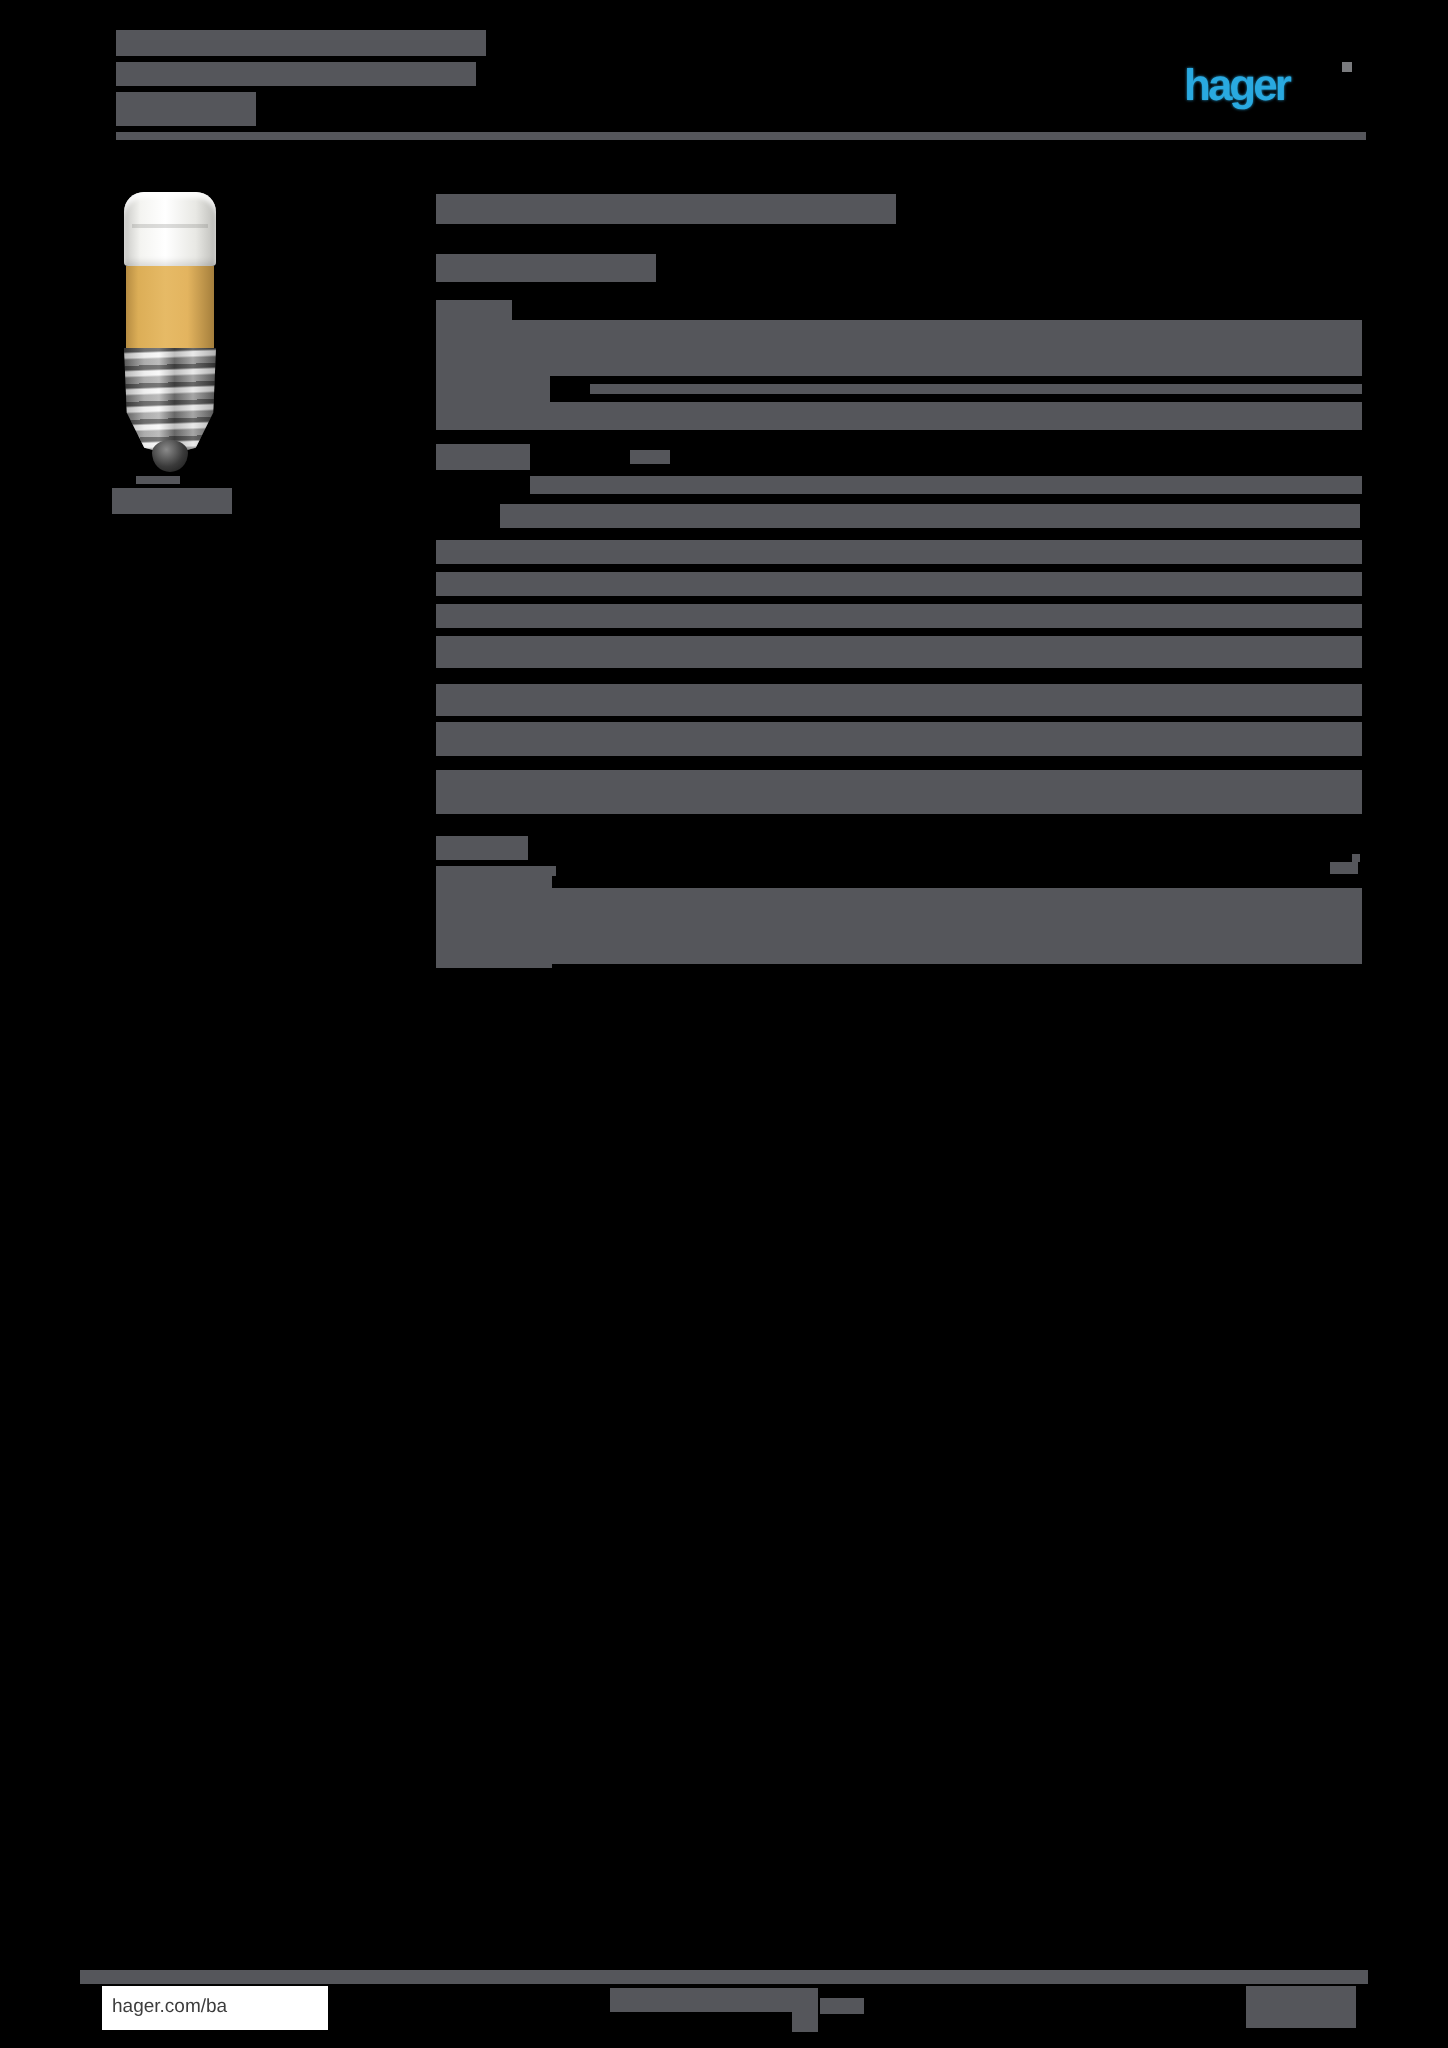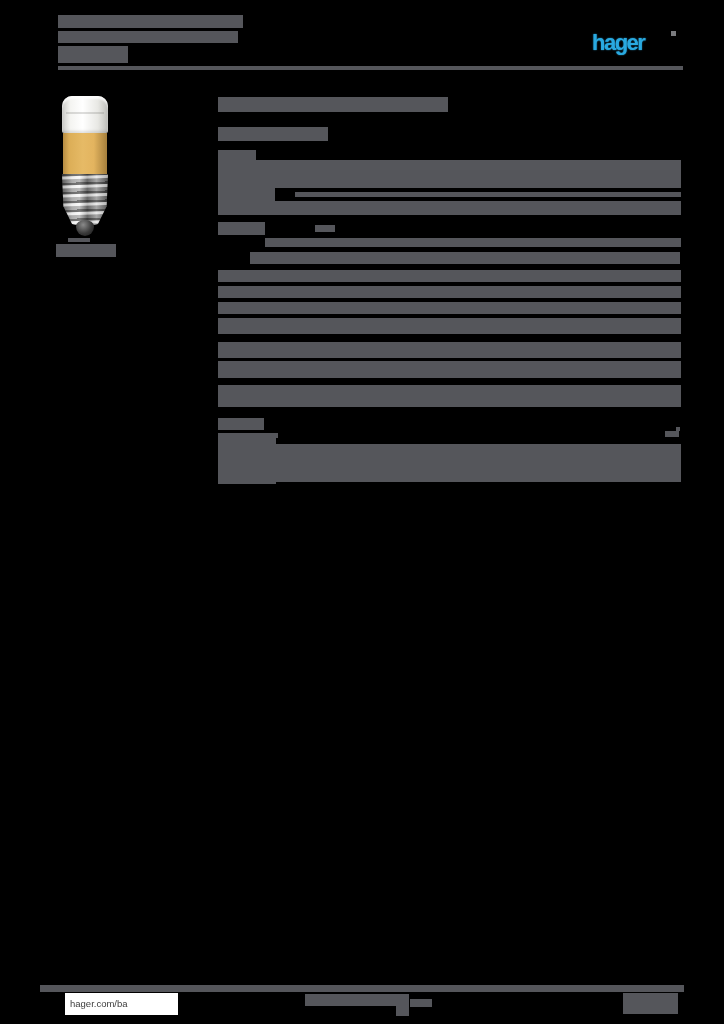--- a/index.html
+++ b/index.html
@@ -20,21 +20,21 @@
   .lamp-body{position:absolute;left:63px;top:133px;width:44px;height:41px;
              background:linear-gradient(90deg,#b68c42 0%,#dcae57 14%,#e6ba66 45%,#e3b45f 70%,#a57f3c 100%);}
   .lamp-base{position:absolute;left:62px;top:174px;width:46px;height:52px;
              background:
                repeating-linear-gradient(178deg, rgba(20,20,20,.55) 0 2px, rgba(255,255,255,.55) 3px 5px, rgba(90,90,90,.35) 6px 9px),
                linear-gradient(90deg,#5a5a5a 0%,#d9d9d9 22%,#f2f2f2 38%,#6e6e6e 55%,#cfcfcf 75%,#4f4f4f 100%);
              clip-path:polygon(0 0,100% 0,97% 62%,78% 96%,60% 100%,40% 100%,22% 96%,3% 62%);}
   .lamp-tip{position:absolute;left:76px;top:220px;width:18px;height:16px;border-radius:50% 50% 50% 50%/40% 40% 60% 60%;
             background:radial-gradient(circle at 40% 30%, #8a8a8a 0%, #3a3a3a 55%, #151515 100%);}
   
-  #site-box{position:absolute;left:65px;top:993px;width:113px;height:22px;background:#ffffff;
+  #site-box{position:absolute;left:51px;top:993px;width:113px;height:22px;background:#ffffff;
             color:#3d3d3d;font-size:9.5px;line-height:22px;padding-left:5px;box-sizing:border-box;}
 </style>
 </head>
 <body>
 
 <div id="page">
 
   <div class="bar" style="left:58px;top:15px;width:185px;height:13px"></div>
   <div class="bar" style="left:58px;top:31px;width:180px;height:12px"></div>
   <div class="bar" style="left:58px;top:46px;width:70px;height:17px"></div>

